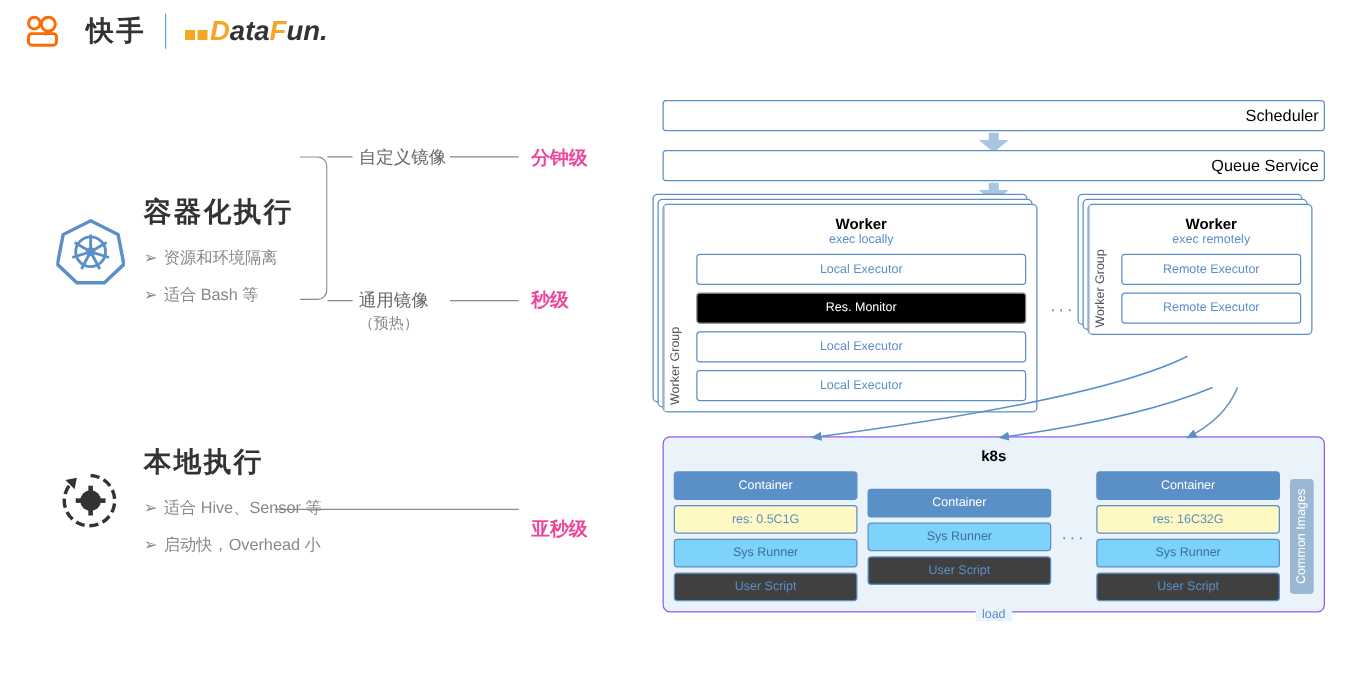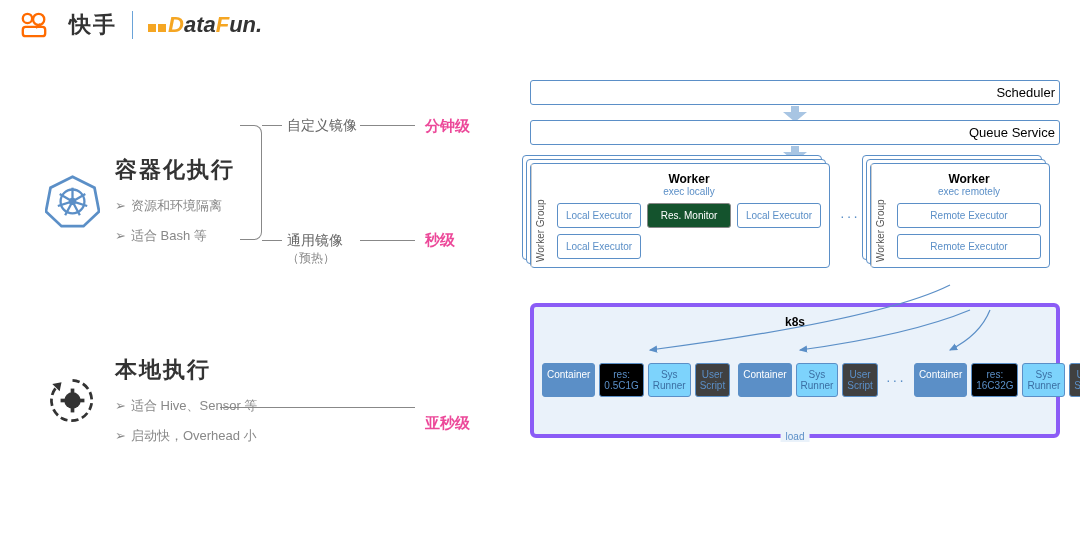--- a/index.html
+++ b/index.html
@@ -32,32 +32,32 @@
 .worker-row{display:flex;gap:10px;align-items:flex-start;margin-top:3px}
 .stack{position:relative;flex-shrink:0}
 .stack-bg{position:absolute;border:1px solid #5b8fc7;border-radius:4px;background:#fff}
 .stack-bg.s1{top:-8px;left:-8px;bottom:8px;right:8px;z-index:1}
 .stack-bg.s2{top:-4px;left:-4px;bottom:4px;right:4px;z-index:2}
 .worker-card{position:relative;z-index:3;border:1px solid #5b8fc7;border-radius:4px;background:#fff;display:flex}
 .wg-label{writing-mode:vertical-rl;transform:rotate(180deg);font-size:10px;color:#555;padding:5px 3px;border-right:1px solid #ccc}
 .wg-content{padding:8px;flex:1}
 .wg-title{text-align:center;font-size:12px;font-weight:bold}
 .wg-sub{text-align:center;font-size:10px;color:#5b8fc7;margin-bottom:6px}
-.exec-grid{display:grid;grid-template-columns:1fr 1fr 1fr;gap:6px}
+.exec-grid{display:grid;grid-template-columns:1fr;gap:6px}
 .exec-single{display:flex;flex-direction:column;gap:6px}
 .ebox{border:1px solid #5b8fc7;border-radius:3px;background:#fff;font-size:10px;color:#5b8fc7;text-align:center;padding:6px 4px;white-space:nowrap}
-.ebox.gray{border-color:#888;background:#14532d;color:#fff}
+.ebox.gray{border-color:#888;background:#000000;color:#fff}
 .dots{align-self:center;font-size:14px;color:#5b8fc7;letter-spacing:2px}
-.k8s-box{border:4px solid #8b5cf6;border-radius:6px;background:#eaf2fa;margin-top:35px;padding:8px;position:relative}
+.k8s-box{border:1px solid #8b5cf6;border-radius:6px;background:#eaf2fa;margin-top:19px;padding:8px;position:relative}
 .k8s-title{text-align:center;font-size:12px;font-weight:bold;margin-bottom:5px}
 .k8s-row{display:flex;gap:8px;align-items:center}
-.container{flex:1;display:flex;flex-direction:row;gap:4px}
+.container{flex:1;display:flex;flex-direction:column;gap:4px}
 .cbox{border:1px solid #5b8fc7;border-radius:3px;font-size:10px;text-align:center;padding:5px 4px}
 .cbox.head{background:#5b8fc7;color:#fff}
-.cbox.res{color:#5b8fc7;background:#000000}
+.cbox.res{color:#5b8fc7;background:#fef9c3}
 .cbox.sys{background:#7dd3fc;color:#3b6fa3}
 .cbox.usr{background:#404040;color:#5b8fc7}
 .common-img{writing-mode:vertical-rl;transform:rotate(180deg);background:#9bb8d3;color:#fff;font-size:10px;padding:8px 4px;border-radius:3px;text-align:center}
 .load-lbl{position:absolute;bottom:-8px;left:50%;transform:translateX(-50%);background:#eaf2fa;padding:0 5px;font-size:10px;color:#5b8fc7}
 .curve{position:absolute;z-index:5}
 </style>
 </head>
 <body>
 
 <div class="header">

